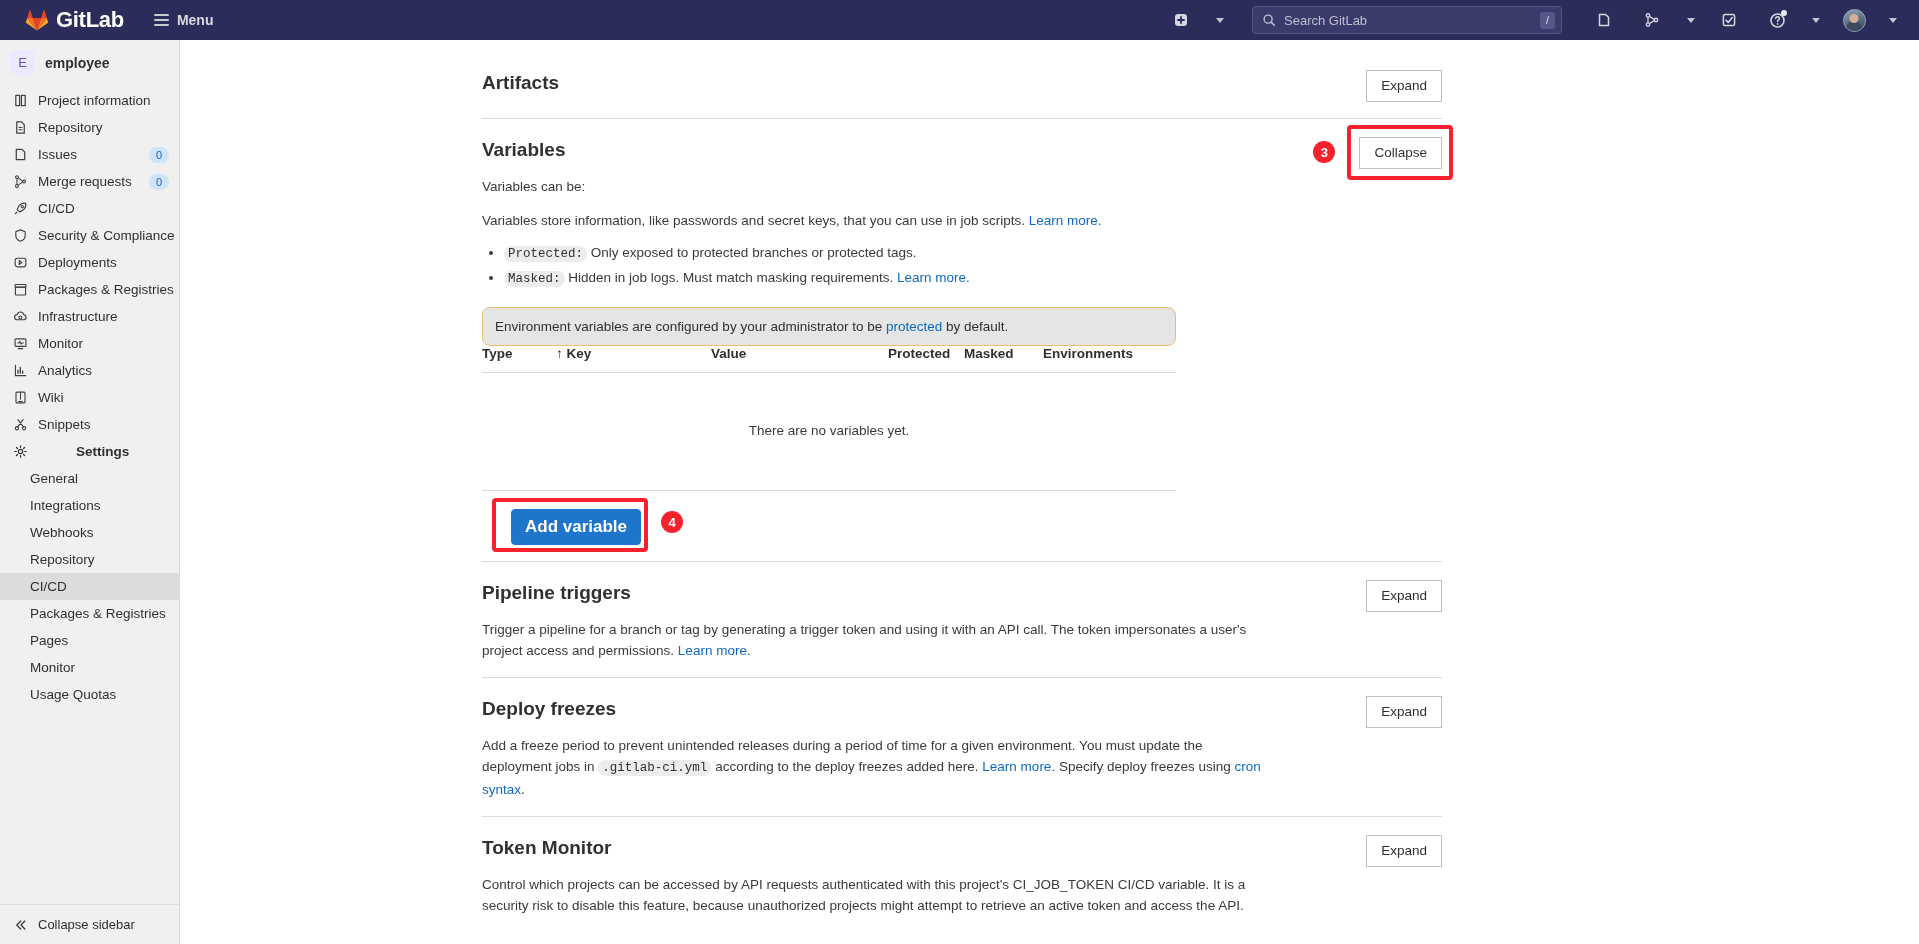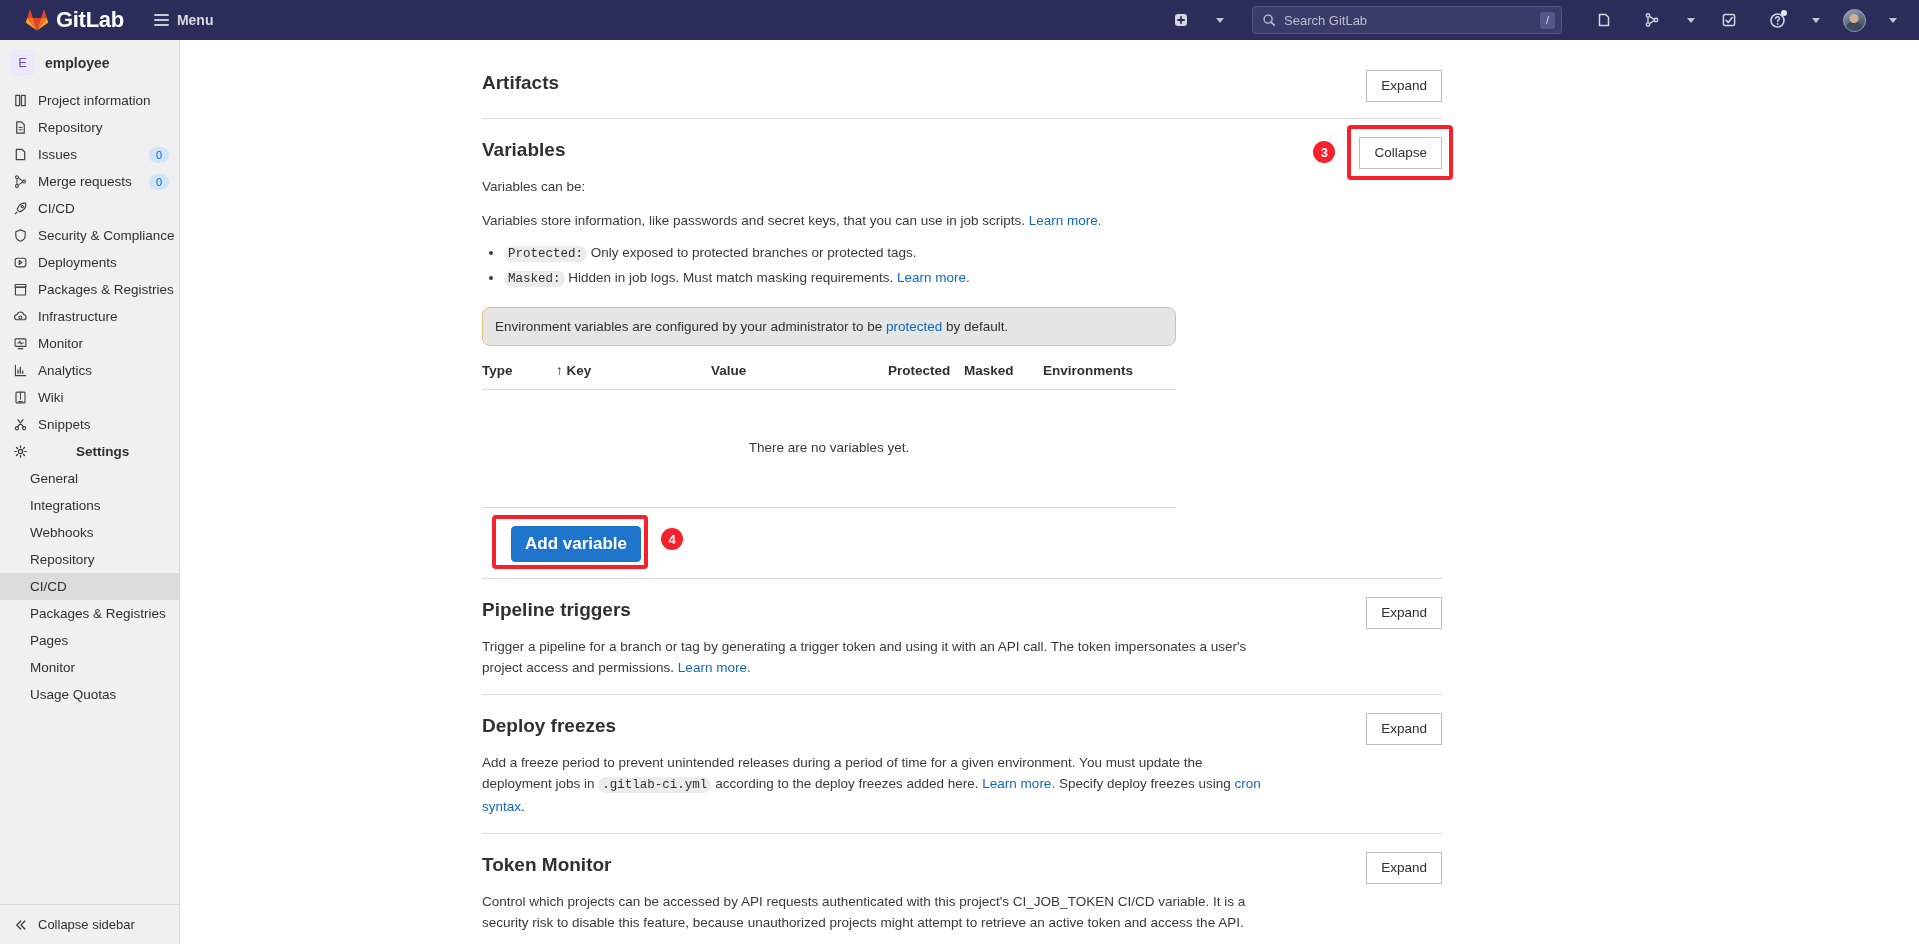--- a/index.html
+++ b/index.html
@@ -150,21 +150,21 @@
   ul.bullets { margin: 10px 0 0 0; padding-left: 22px; }
   ul.bullets li { font-size: 13.5px; line-height: 24px; color: #3a3a3a; }
 
   .alert-warn {
     margin-top: 16px; width: 694px;
     background: #e5e5e5; border: 1px solid #e9be74; border-radius: 8px;
     font-size: 13.5px; color: #303030;
     text-align: left; padding: 9px 12px; line-height: 19px;
   }
 
-  .var-table { width: 694px; margin-top: 17px; }
+  .var-table { width: 694px; }
   .vt-head {
     display: flex; font-size: 13.5px; font-weight: 700; color: #303030;
     padding-bottom: 11px; border-bottom: 1px solid #dbdbdb;
   }
   .vt-c1 { width: 74px; }
   .vt-c2 { width: 155px; }
   .vt-c3 { width: 177px; }
   .vt-c4 { width: 76px; }
   .vt-c5 { width: 79px; }
   .vt-c6 { flex: 1; }

